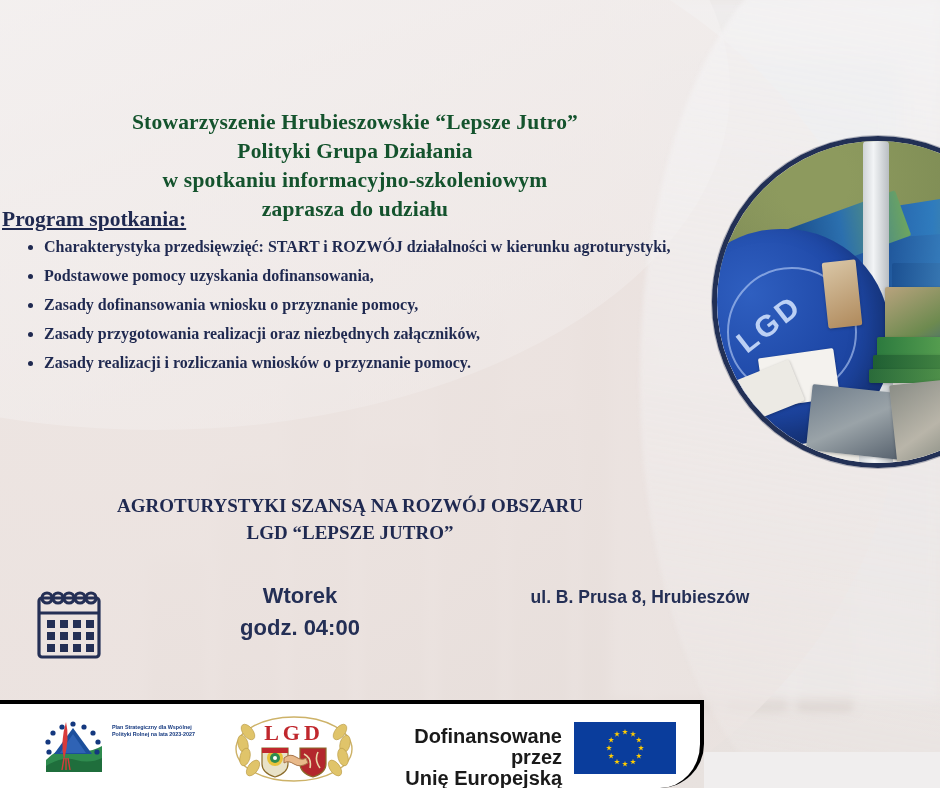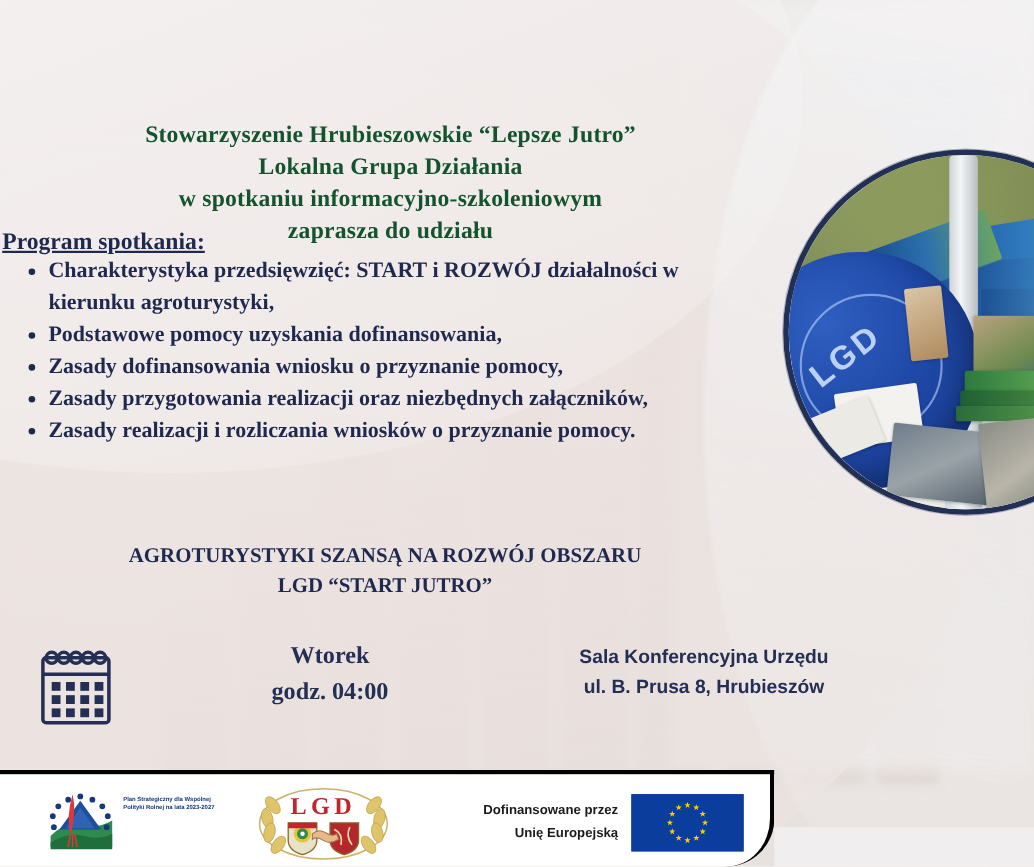--- a/index.html
+++ b/index.html
@@ -121,33 +121,33 @@
     letter-spacing:.2px;padding-right:230px;margin-top:36px;
   }
   .head div{white-space:nowrap;}
   .program-label{
     position:absolute;left:2px;top:207px;
     color:#1f2950;font-weight:700;font-size:21.5px;text-decoration:underline;
   }
   ul.bullets{
     position:absolute;left:18px;top:232px;margin:0;padding:0 0 0 26px;
     list-style:disc;
-    color:#1f2950;font-weight:700;font-size:20px;line-height:29px;
+    color:#1f2950;font-weight:700;font-size:16px;line-height:29px;
     width:640px;
   }
   ul.bullets li{margin:0;padding:0;}
   .tagline{
     position:absolute;left:0;top:492px;width:700px;text-align:center;
     color:#1f2950;font-weight:700;font-size:19px;line-height:27px;
   }
   
   .cal-icon{position:absolute;left:36px;top:589px;width:66px;height:72px;}
   .date-block{
     position:absolute;left:120px;top:580px;width:360px;text-align:center;
-    font-family:Liberation Serif, serif;font-weight:700;
+    font-family:Liberation Sans, sans-serif;font-weight:700;
     color:#242f55;font-size:22px;line-height:32px;
   }
   .venue-block{
     position:absolute;left:480px;top:584px;width:320px;text-align:center;
     font-family:"Liberation Sans",sans-serif;font-weight:700;
     color:#242f55;font-size:17.5px;line-height:27px;
   }
   
   .footer{
     position:absolute;left:0;top:700px;width:704px;height:88px;
@@ -164,21 +164,21 @@
   .cap-text{
     position:absolute;left:72px;top:4px;width:90px;
     font-family:"Liberation Sans",sans-serif;
     font-size:5.4px;line-height:7.1px;font-weight:700;color:#14387f;
   }
   .logo-lgd{position:absolute;left:232px;top:10px;width:124px;height:70px;}
   .eu-wrap{position:absolute;left:392px;top:18px;width:290px;height:52px;}
   .eu-text{
     position:absolute;left:0;top:4px;width:170px;text-align:right;
     font-family:"Liberation Sans",sans-serif;font-weight:700;
-    color:#1a1a1a;font-size:12px;line-height:21px;
+    color:#1a1a1a;font-size:20px;line-height:21px;
   }
   .eu-flag{
     position:absolute;left:182px;top:0;width:100px;height:50px;
     background:#0a3d9c;border:1px solid #0a3d9c;
   }
   .bottom-white{
     position:absolute;left:704px;top:752px;width:236px;height:36px;
     background:#f0eeee;
   }
 </style>
@@ -236,38 +236,38 @@
     <div class="pc-card" style="left:22px;top:228px;width:60px;height:44px;transform:rotate(-22deg);background:#eceae4;"></div>
 
     <div class="pc-card" style="left:92px;top:248px;width:96px;height:66px;transform:rotate(6deg);background:linear-gradient(150deg,#6f7d8b,#9aa3a8 50%,#55606c);"></div>
     <div class="pc-card" style="left:176px;top:238px;width:120px;height:80px;transform:rotate(-6deg);background:linear-gradient(150deg,#8a8d86,#b9b5a9 45%,#5f6a61);"></div>
   </div>
 
   <div class="content">
 
     <div class="head">
       <div>Stowarzyszenie Hrubieszowskie “Lepsze Jutro”</div>
-      <div>Lokalna Grupa Działania</div>
+      <div>Polityki Grupa Działania</div>
       <div>w spotkaniu informacyjno-szkoleniowym</div>
       <div>zaprasza do udziału</div>
     </div>
 
     <div class="program-label">Program spotkania:</div>
 
     <ul class="bullets" id="program-list">
         <li>Charakterystyka przedsięwzięć: START i ROZWÓJ działalności w kierunku agroturystyki,</li>
         <li>Podstawowe pomocy uzyskania dofinansowania,</li>
         <li>Zasady dofinansowania wniosku o przyznanie pomocy,</li>
         <li>Zasady przygotowania realizacji oraz niezbędnych załączników,</li>
         <li>Zasady realizacji i rozliczania wniosków o przyznanie pomocy.</li>
       </ul>
 
     <div class="tagline">
       <div>AGROTURYSTYKI SZANSĄ NA ROZWÓJ OBSZARU</div>
-      <div>LGD “START JUTRO”</div>
+      <div>LGD “LEPSZE JUTRO”</div>
     </div>
 
     <svg class="cal-icon" viewBox="0 0 66 72">
       <g fill="none" stroke="#242f55" stroke-width="3.2">
         <circle cx="11" cy="9" r="5"></circle>
           <circle cx="22" cy="9" r="5"></circle>
         <circle cx="33" cy="9" r="5"></circle>
           <circle cx="44" cy="9" r="5"></circle>
         <circle cx="55" cy="9" r="5"></circle>
         <rect x="3" y="9" width="60" height="59" rx="3"></rect>
@@ -288,21 +288,20 @@
           <rect x="50" y="55" width="8" height="8"></rect>
       </g>
     </svg>
 
     <div class="date-block">
       <div>Wtorek</div>
       <div>godz. 04:00</div>
     </div>
 
     <div class="venue-block">
-      <div>Sala Konferencyjna Urzędu</div>
       <div>ul. B. Prusa 8, Hrubieszów</div>
     </div>
   </div>
 
   <div class="bottom-white"></div>
 
   <div class="footer">
     <div class="footer-inner">
 
       <div class="logo-cap">

